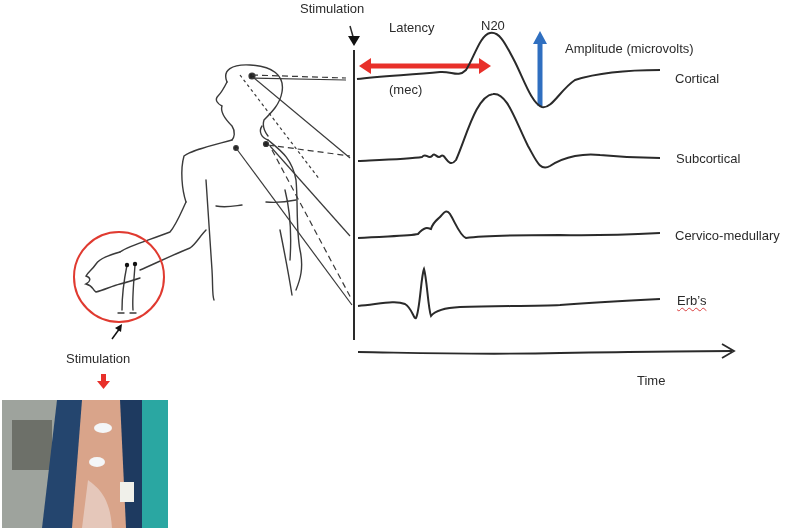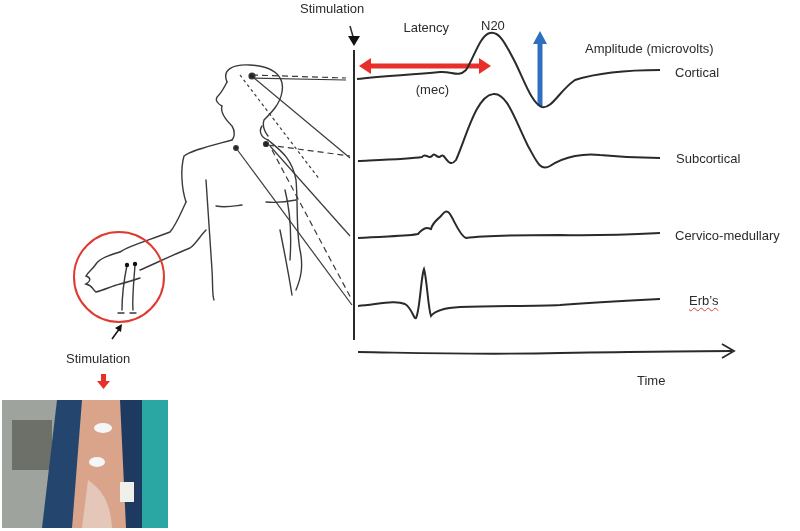--- a/index.html
+++ b/index.html
@@ -1,19 +1,19 @@
 <!DOCTYPE html>
 <html><head>
   <meta charset="utf-8">
   <style>
     html, body { margin:0; padding:0; background:#ffffff; }
     body { width:800px; height:531px; position:relative; overflow:hidden;
            font-family:"Liberation Sans", sans-serif; color:#2a2a2a; }
     .lbl { position:absolute; font-size:13px; white-space:nowrap; color:#2b2b2b; }
-    .center { text-align:right; }
+    .center { text-align:left; }
     svg.main { position:absolute; left:0; top:0; }
     .photo { position:absolute; left:2px; top:400px; width:166px; height:128px; overflow:hidden;
              background:#b9bdb6; }
     .erb-underline { text-decoration: underline wavy #d94040; text-decoration-thickness:1px; text-underline-offset:2px; }
   </style>
 </head>
 <body>
 
 <svg class="main" width="800" height="531" viewBox="0 0 800 531">
   <defs>
@@ -120,19 +120,19 @@
     <ellipse cx="95" cy="62" rx="8" ry="5" fill="#f4f6f8"></ellipse>
     <path d="M86,80 C96,88 108,96 110,128 L80,128 z" fill="#e9d6cf" opacity="0.7"></path>
     <rect x="118" y="82" width="14" height="20" fill="#f0f0ea"></rect>
   </svg>
 </div>
 
 <div class="lbl" style="left:300px; top:1px;">Stimulation</div>
 <div class="lbl center" style="left:389px; top:20px; width:60px;">Latency</div>
 <div class="lbl center" style="left:389px; top:38px; width:60px;margin-top:44px;">(mec)</div>
 <div class="lbl" style="left:481px; top:18px;">N20</div>
-<div class="lbl" style="left:565px; top:41px;margin-left:20px;">Amplitude (microvolts)</div>
-<div class="lbl" style="left:675px; top:65px;">Cortical</div>
+<div class="lbl" style="left:565px; top:41px;">Amplitude (microvolts)</div>
+<div class="lbl" style="left:675px; top:71px;">Cortical</div>
 <div class="lbl" style="left:676px; top:151px;">Subcortical</div>
 <div class="lbl" style="left:675px; top:228px;text-align:center;">Cervico-medullary</div>
-<div class="lbl erb-underline" style="left:677px; top:293px;margin-left:12px;">Erb’s</div>
+<div class="lbl erb-underline" style="left:677px; top:293px;">Erb’s</div>
 <div class="lbl" style="left:637px; top:373px;text-align:center;">Time</div>
 <div class="lbl" style="left:66px; top:351px;">Stimulation</div>
 
 </body></html>

